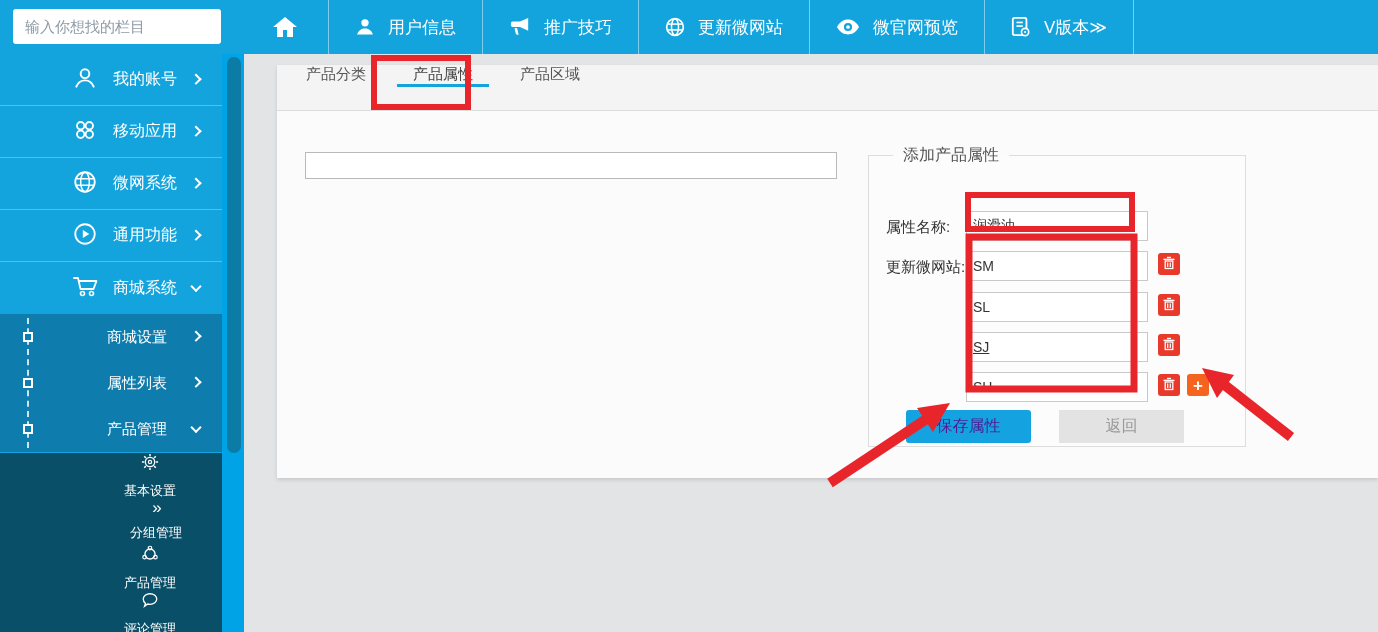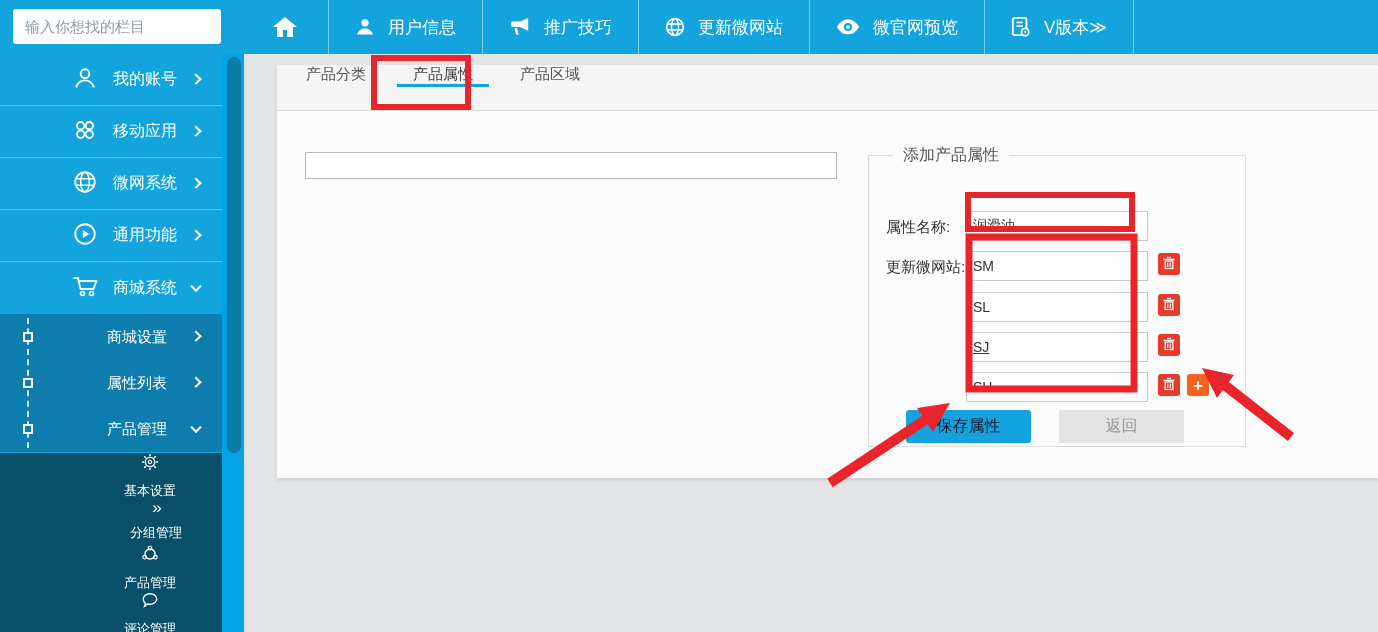--- a/index.html
+++ b/index.html
@@ -50,21 +50,21 @@
   .filter-input { position:absolute; left:28px; top:87px; width:532px; height:27px; border:1px solid #b9b9b9; background:#fff; font-size:14px; color:#333; padding:0 8px; outline:none; font-family:inherit; }
 
   fieldset.panel { position:absolute; left:591px; top:80px; width:378px; height:302px; border:1px solid #ddd; background:#fcfcfc; }
   fieldset.panel legend { margin-left:24px; padding:0 10px; font-size:16px; color:#555; }
   .flabel { position:absolute; font-size:15px; color:#333; }
   .finput { position:absolute; left:97px; width:182px; height:30px; border:1px solid #c9c9c9; background:#fff; font-size:14px; color:#333; padding:0 6px; outline:none; font-family:inherit; }
   .iconbtn { position:absolute; width:22px; height:22px; border-radius:3px; border:none; display:flex; align-items:center; justify-content:center; cursor:pointer; }
   .trashbtn { left:289px; background:#e8392b; }
   .plusbtn  { left:318px; background:#f4641e; color:#fff; font-size:17px; font-weight:bold; line-height:1; }
   .btn { position:absolute; height:33px; width:125px; border:none; font-size:16px; cursor:pointer; font-family:inherit; }
-  .btn-save { left:37px; top:244px; background:#14a2e0; color:#0f172a; border-radius:3px; }
+  .btn-save { left:37px; top:244px; background:#14a2e0; color:#4c1d95; border-radius:3px; }
   .btn-back { left:190px; top:244px; background:#e3e3e3; color:#999; }
 
   
   .annotations { position:absolute; left:0; top:0; width:1378px; height:632px; pointer-events:none; z-index:50; }
   .ann-stroke { fill:none; stroke:#e8252a; }
   .ann-fill { fill:#e8252a; stroke:none; }
 </style>
 </head>
 <body>
 

